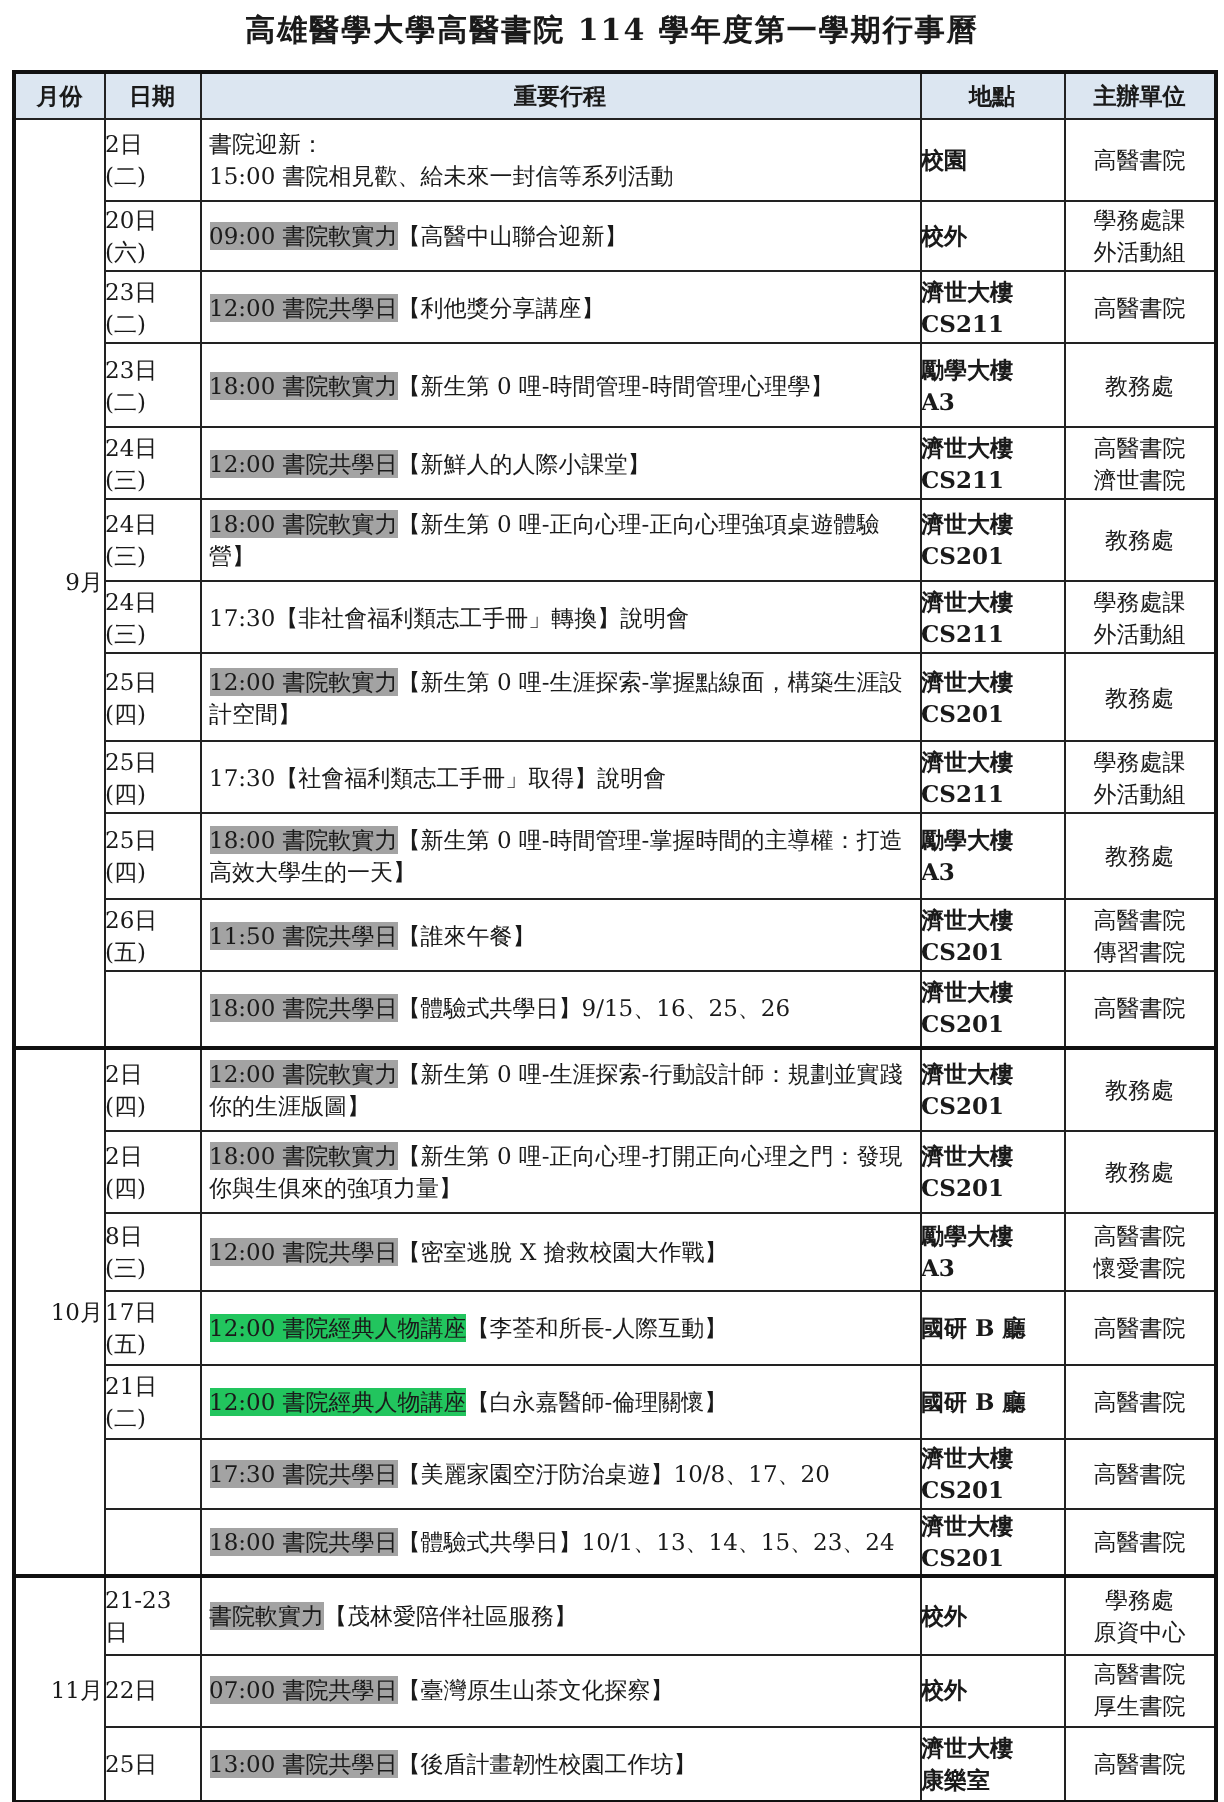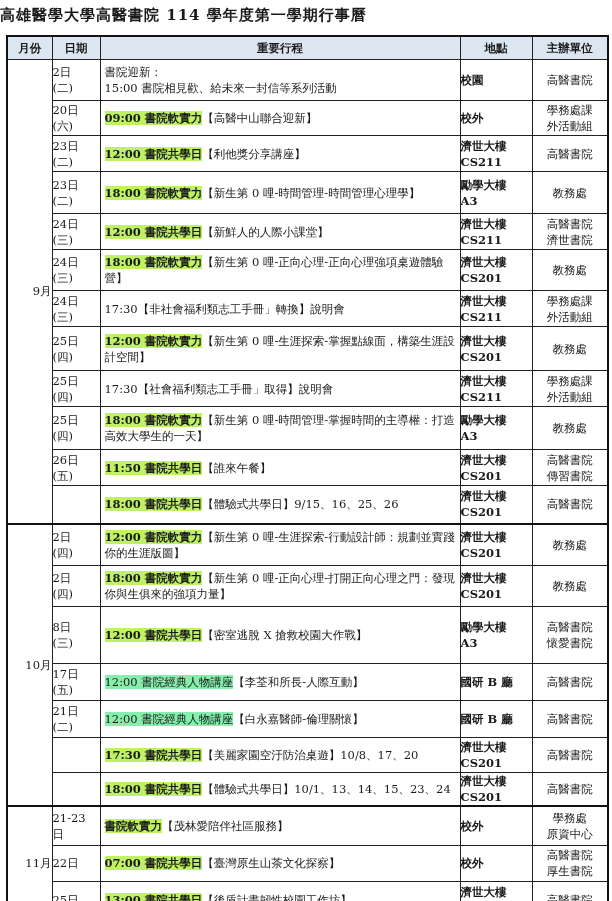--- a/index.html
+++ b/index.html
@@ -1,28 +1,28 @@
 <!DOCTYPE html>
 <html><head>
 <meta charset="utf-8">
 <style>
   html, body { margin:0; padding:0; background:#ffffff; }
   body { width:612px; height:901px; overflow:hidden; font-family:"DejaVu Serif", "Liberation Serif", serif; color:#1a1a1a; }
-  .title { position:absolute; left:0; top:6px; width:612px; font-size:15px; font-weight:bold; letter-spacing:1px; }
+  .title { position:absolute; left:0; top:6px; width:612px; text-align:center; font-size:15px; font-weight:bold; letter-spacing:1px; }
   table.cal { position:absolute; left:6px; top:35px; width:601px; border-collapse:collapse; table-layout:fixed; }
   table.cal td, table.cal th { border:1px solid #222; font-size:11.5px; line-height:16px; padding:0; vertical-align:middle; }
   table.cal th { background:#dce6f1; font-weight:bold; height:22px; text-align:center; font-size:11.5px; }
   table.cal { border:2px solid #111; }
   td.month { text-align:right; border-right:1px solid #222; font-size:11.5px; }
   td.date { font-size:11px; line-height:15px; }
   td.event { padding:4px 4px !important; font-size:11.5px; text-align:left; }
   td.loc { text-align:left; font-size:11px; line-height:14px;font-weight:bold; }
   td.org { text-align:center; font-size:11px; line-height:14px; }
-  .hl-y { background:#bef264;font-weight:bold; }
-  .hl-c { background:#86efac; }
+  .hl-y { background:#a3a3a3; }
+  .hl-c { background:#22c55e; }
   tr.thick td { border-bottom:2px solid #111; }
   .m-sep { border-bottom:2px solid #111 !important; }
 </style>
 </head>
 <body>
 
 <div class="title">高雄醫學大學高醫書院 114 學年度第一學期行事曆</div>
 
 <table class="cal">
   <colgroup>
@@ -243,21 +243,21 @@
         </td>
         <td class="event">
           <div><span class="hl-y">18:00 書院軟實力</span><span>【新生第 0 哩-正向心理-打開正向心理之門：發現你與生俱來的強項力量】</span></div>
         </td>
         <td class="loc">
           <div>濟世大樓</div>
           <div>CS201</div>
         </td>
         <td class="org">教務處</td>
       </tr>
-      <tr style="height: 57px;">
+      <tr style="height: 39px;">
         <td class="date">
           <div>8日</div>
           <div>(三)</div>
         </td>
         <td class="event">
           <div><span class="hl-y">12:00 書院共學日</span><span>【密室逃脫 X 搶救校園大作戰】</span></div>
         </td>
         <td class="loc">
           <div>勵學大樓</div>
           <div>A3</div>

